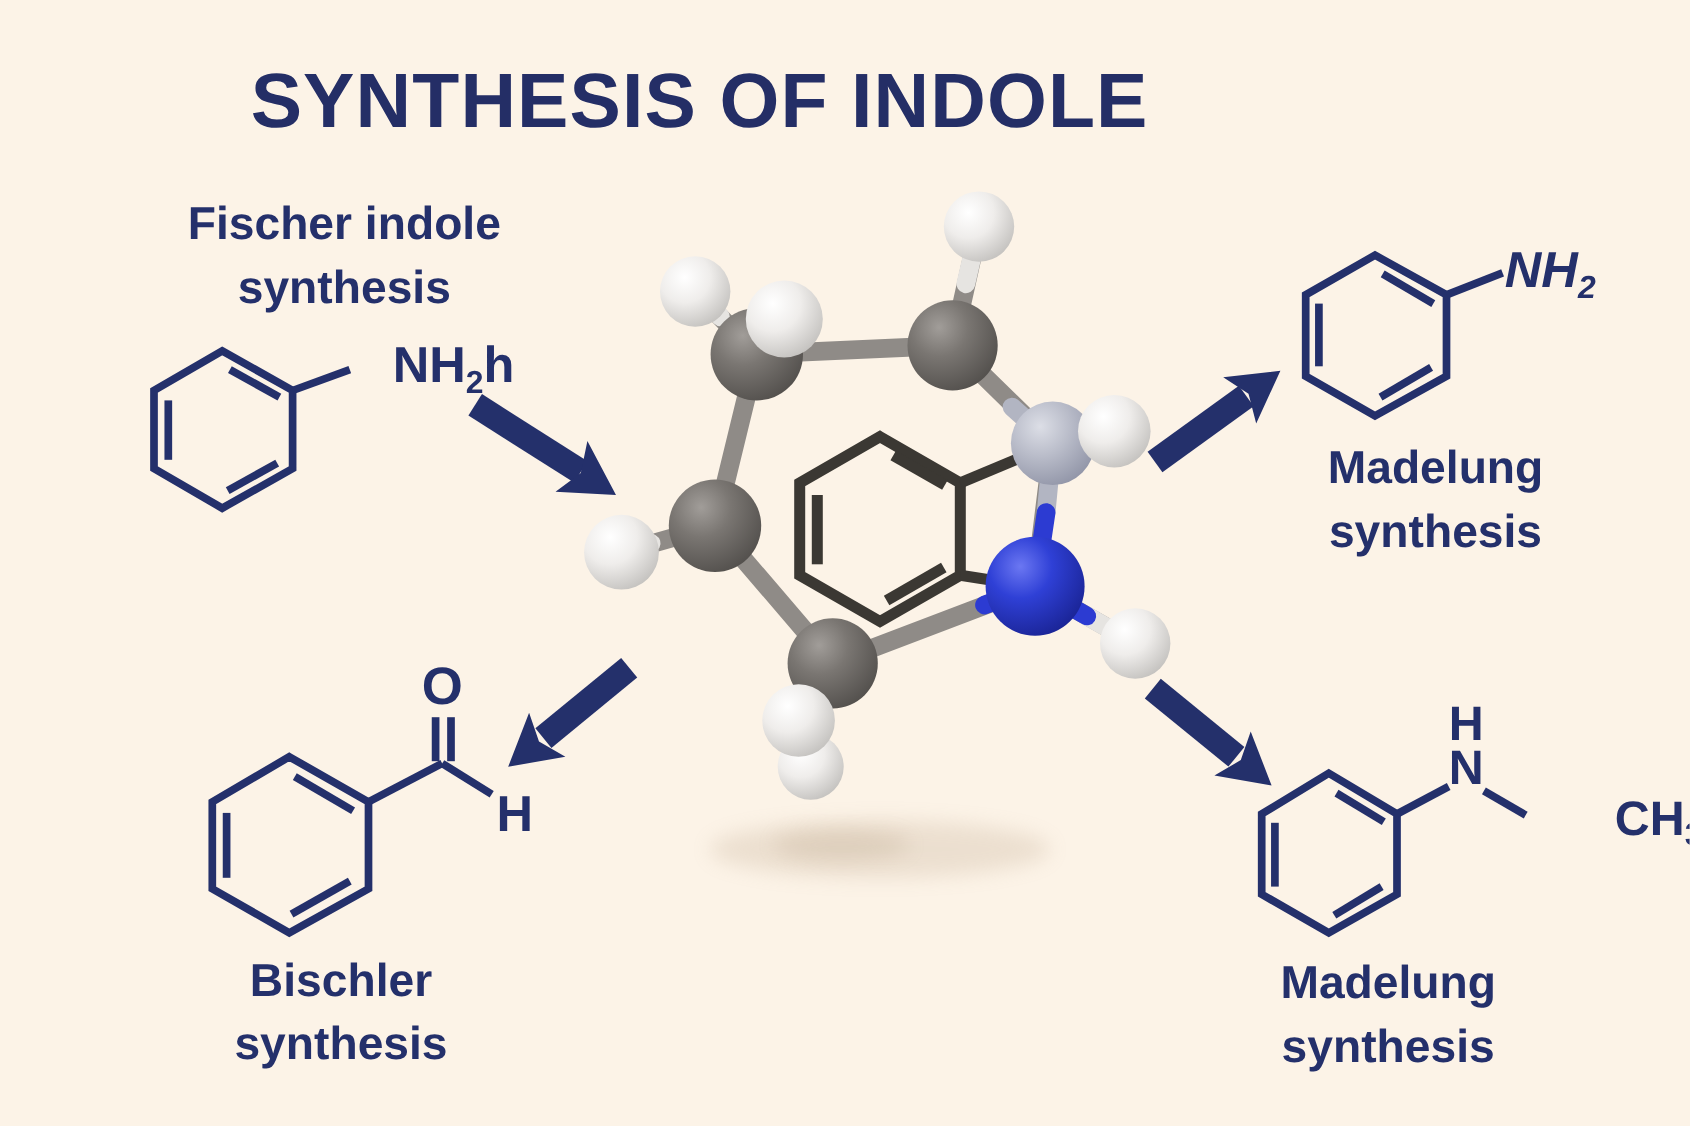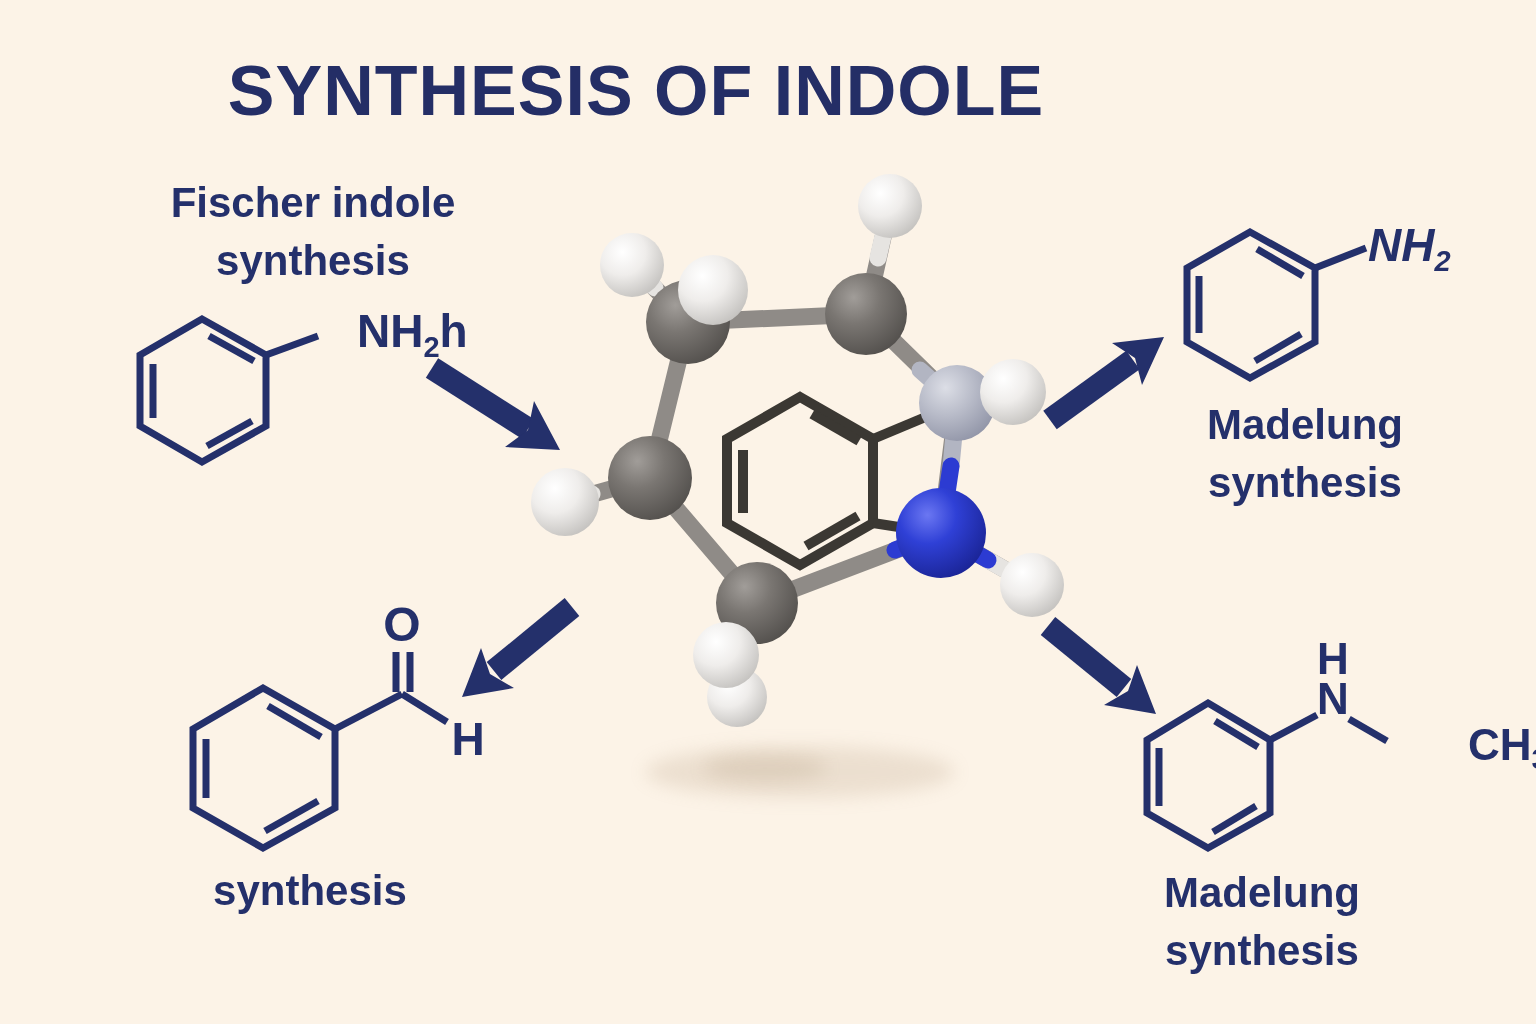--- a/index.html
+++ b/index.html
@@ -188,20 +188,21 @@
     <div>Fischer indole</div>
     <div>synthesis</div>
   </div>
 
   <div class="txt lbl lbl-madelung-top">
     <div>Madelung</div>
     <div>synthesis</div>
   </div>
 
   <div class="txt lbl lbl-bischler">
+    <div>Bischler</div>
     <div>synthesis</div>
   </div>
 
   <div class="txt lbl lbl-madelung-bottom">
     <div>Madelung</div>
     <div>synthesis</div>
   </div>
 
   <div class="txt formula f-aniline-fischer">
     <span>NH</span><span class="sub">2</span><span>h</span>

